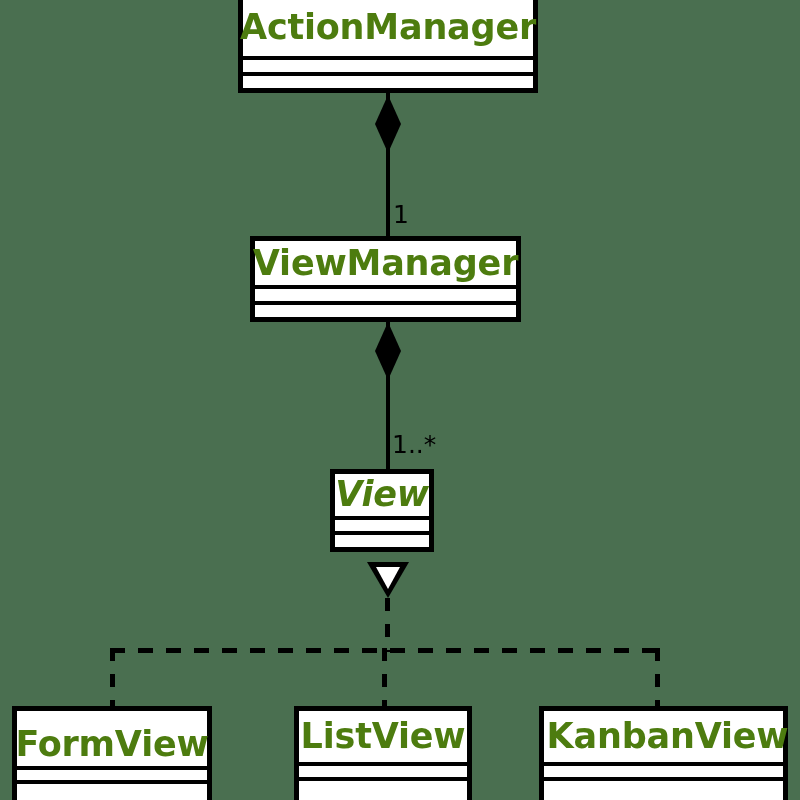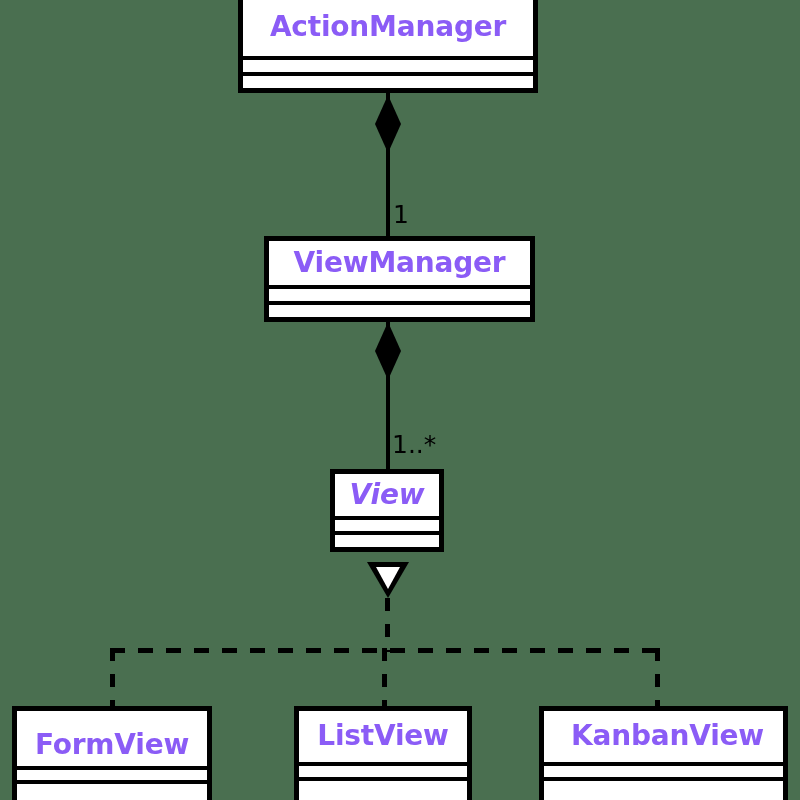--- a/index.html
+++ b/index.html
@@ -24,23 +24,23 @@
     position: absolute;
     background: #ffffff;
     border: 5px solid #000000;
     box-sizing: border-box;
     display: flex;
     flex-direction: column;
     z-index: 5;
   }
   .uml-name {
     font-weight: bold;
-    font-size: 28px;
+    font-size: 35px;
     line-height: 1;
-    color: #8b5cf6;
+    color: #4d7c0f;
     text-align: right;
     display: flex;
     align-items: center;
     justify-content: center;
     box-sizing: border-box;
     white-space: nowrap;
     letter-spacing: -0.2px;
   }
   .uml-name.abstract {
     font-style: italic;
@@ -140,27 +140,27 @@
   <div class="dash-v" style="left:110px; top:648px; height:60px;"></div>
   <div class="dash-v" style="left:382px; top:648px; height:60px;"></div>
   <div class="dash-v" style="left:655px; top:648px; height:60px;"></div>
 
   <div class="uml-class" style="left:238px; top:-6px; width:300px; height:99px;">
     <div class="uml-name" style="height:64px;">ActionManager</div>
     <div class="uml-compartment" style="height:17px;"></div>
     <div class="uml-compartment" style="height:18px;"></div>
   </div>
 
-  <div class="uml-class" style="left:264px; top:236px; width:271px; height:86px;">
+  <div class="uml-class" style="left:250px; top:236px; width:271px; height:86px;">
     <div class="uml-name" style="height:51px;">ViewManager</div>
     <div class="uml-compartment" style="height:17px;"></div>
     <div class="uml-compartment" style="height:18px;"></div>
   </div>
 
-  <div class="uml-class abstract-box" style="left:330px; top:469px; width:114px; height:83px;">
+  <div class="uml-class abstract-box" style="left:330px; top:469px; width:104px; height:83px;">
     <div class="uml-name abstract" style="height:48px;">View</div>
     <div class="uml-compartment" style="height:17px;"></div>
     <div class="uml-compartment" style="height:18px;"></div>
   </div>
 
   <div class="uml-class" style="left:12px; top:706px; width:200px; height:100px;">
     <div class="uml-name" style="height:57px;margin-top:12px;">FormView</div>
     <div class="uml-compartment" style="height:17px;"></div>
     <div class="uml-compartment" style="height:26px;"></div>
   </div>

